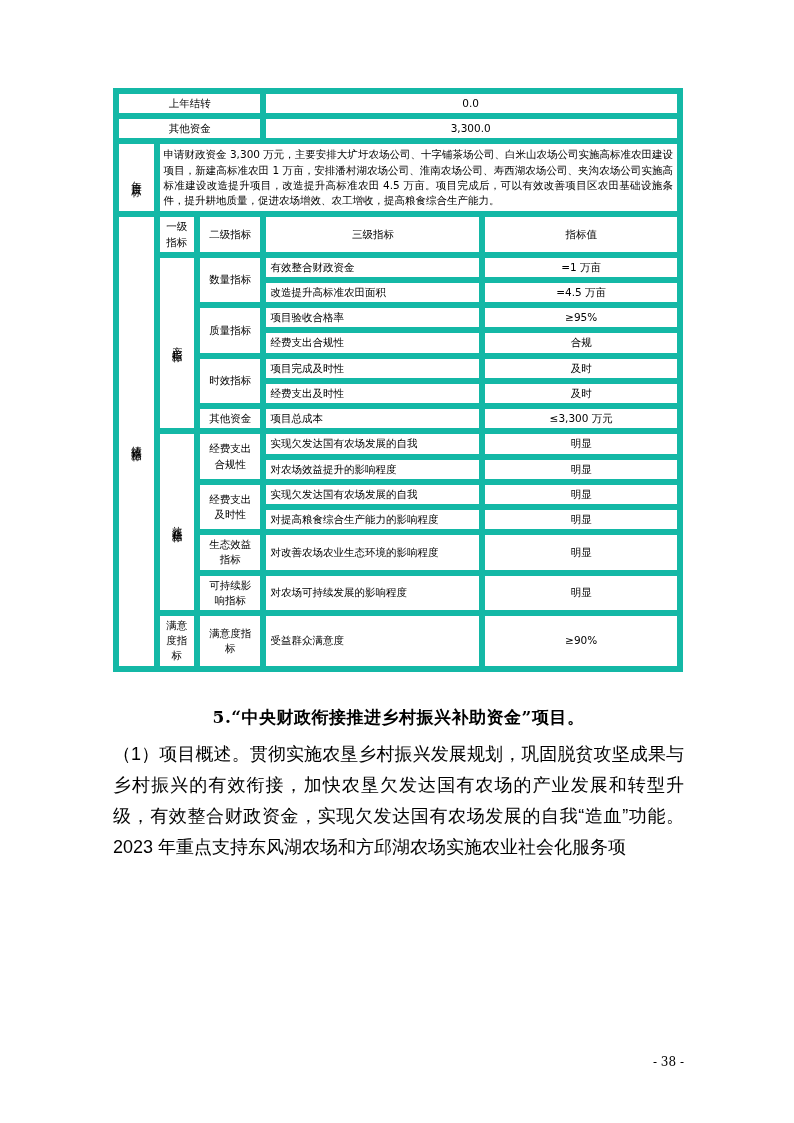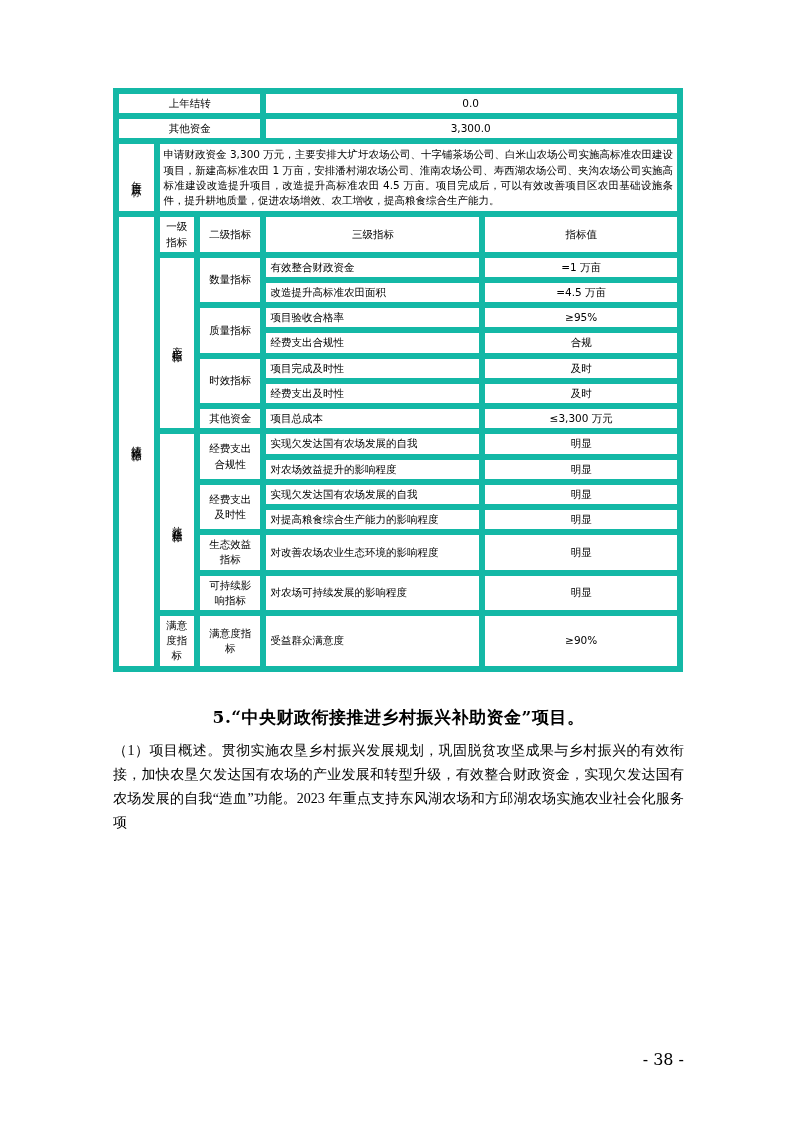--- a/index.html
+++ b/index.html
@@ -59,32 +59,32 @@
   .heading {
     margin-top: 34px;
     font-size: 17px;
     font-weight: bold;
     font-family: "DejaVu Serif", "Liberation Serif", serif;
     text-align: center;
     letter-spacing: 0.5px;
   }
   .body-para {
     margin-top: 10px;
-    font-size: 14px;
+    font-size: 18px;
     line-height: 1.72;
-    font-family: Liberation Serif, serif;
+    font-family: Liberation Sans, sans-serif;
     text-align: justify;
     text-justify: inter-ideograph;
     text-indent: 0;
   }
   .pagenum {
     position: absolute;
     right: 110px;
     bottom: 54px;
-    font-size: 16px;
+    font-size: 12px;
     font-family: "DejaVu Serif", "Liberation Serif", serif;
   }
   .w-lvl1 { width: 38px; }
   .w-lvl2 { width: 62px; }
   .w-lvl3 { width: 205px; }
   .w-val  { width: 185px; }
   .w-left { width: 38px; }
 </style>
 </head>
 <body>

